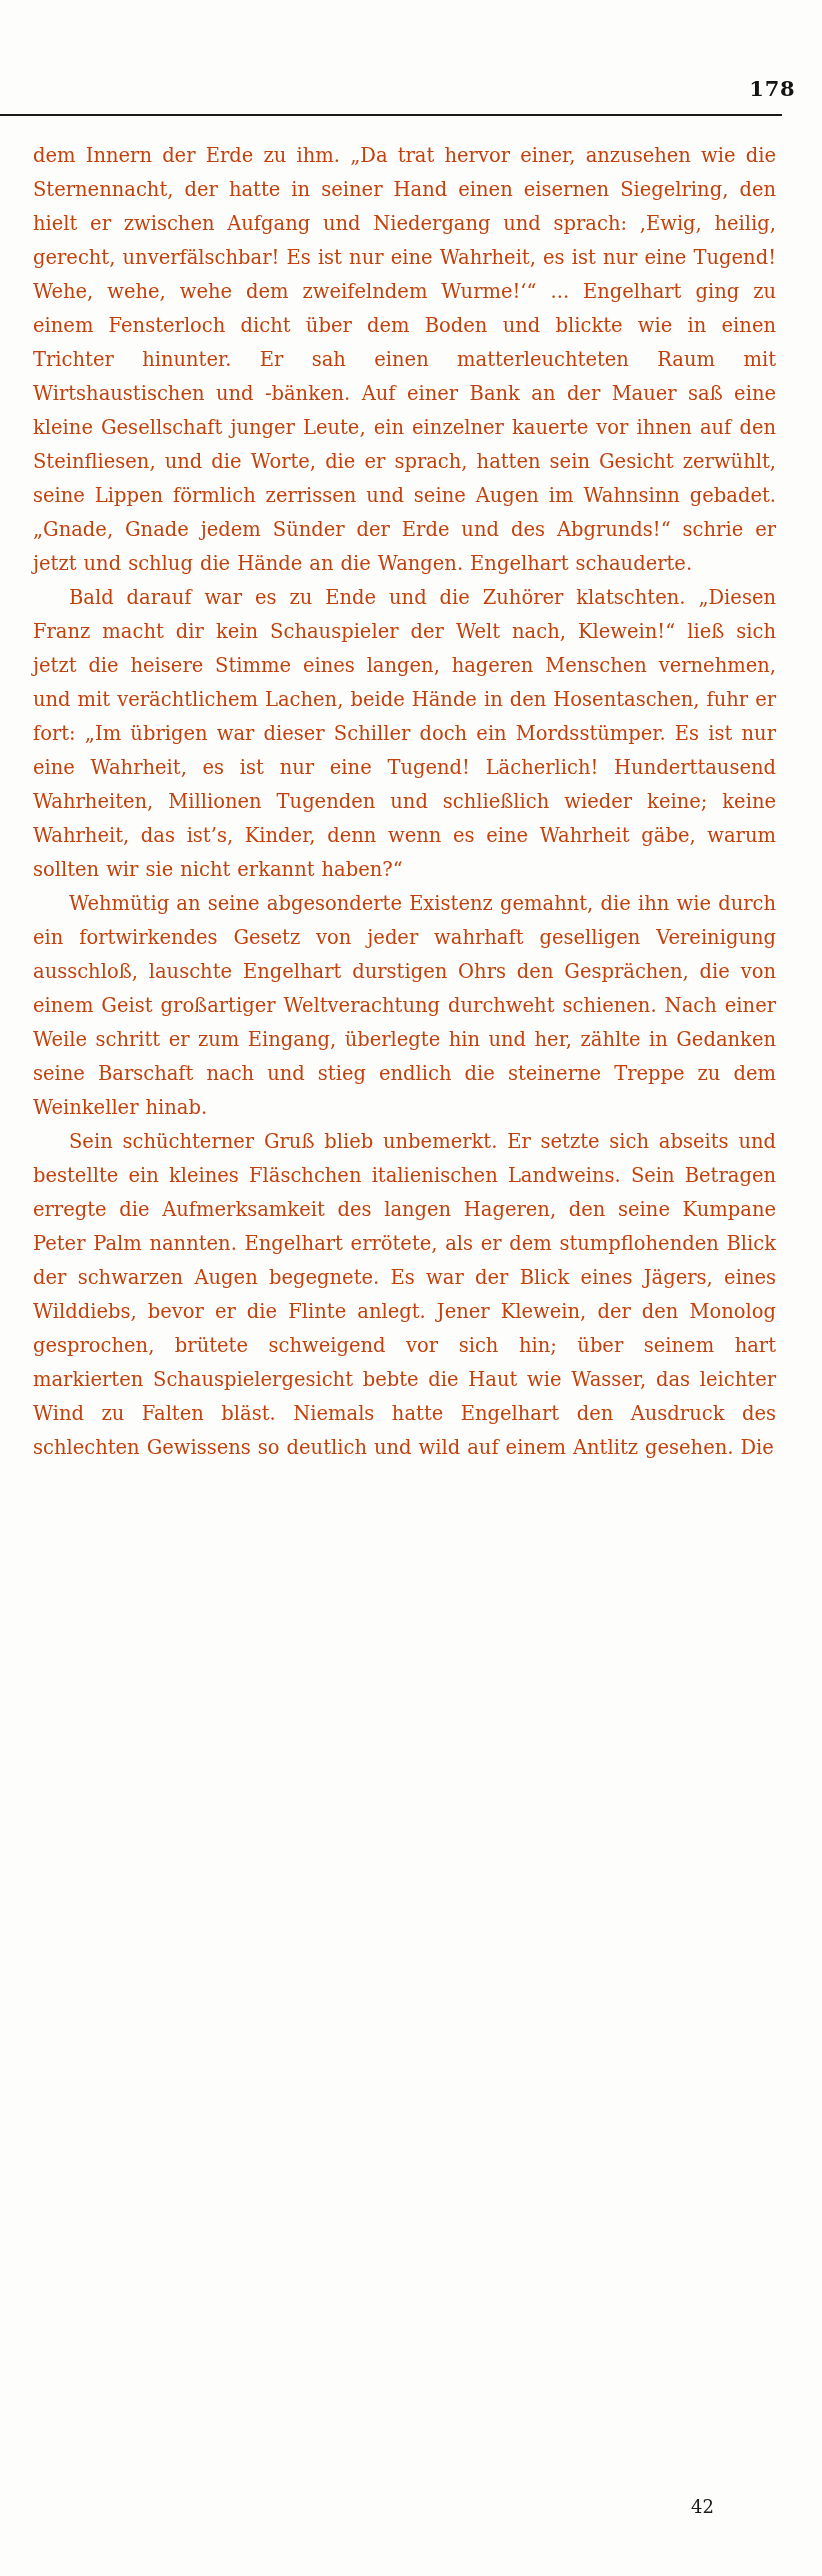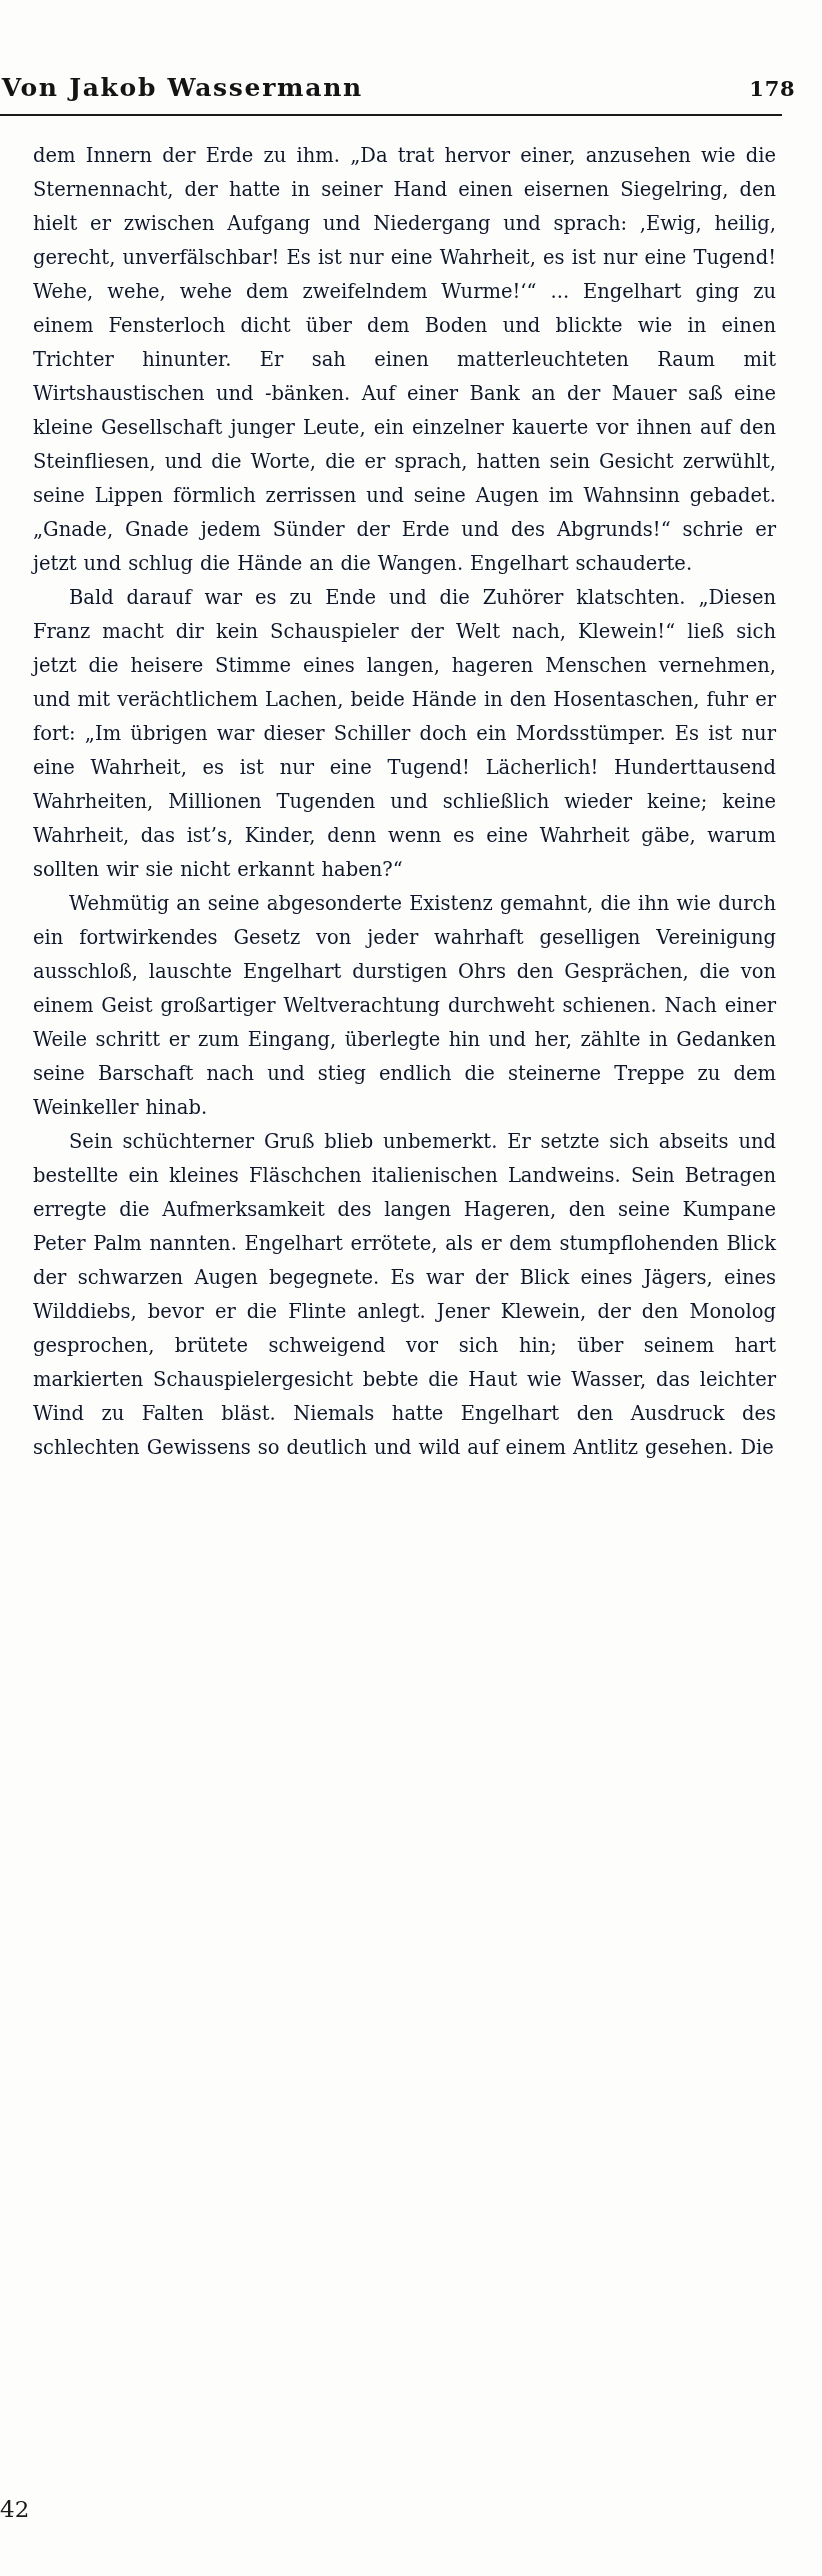--- a/index.html
+++ b/index.html
@@ -64,59 +64,58 @@
     position: absolute;
     top: 139px;
     left: 33px;
     width: 743px;
   }
   .para {
     margin: 0 0 0 0;
     font-family: "DejaVu Serif", serif;
     font-size: 19.5px;
     line-height: 34px;
-    color: #0f172a;
+    color: #c2410c;
     text-align: justify;
     text-justify: inter-word;
     word-spacing: 0.8px;
     hyphens: none;
   }
   .para + .para {
     text-indent: 36px;
   }
   .para.first {
     text-indent: 0;
   }
   .page-number-bottom {
     position: absolute;
     top: 2496px;
     left: 0;
     width: 714px;
-    text-align: left;
+    text-align: right;
     font-family: "DejaVu Serif", serif;
-    font-size: 23px;
+    font-size: 18px;
     color: #1a1a1a;
   }
   .spot {
     position: absolute;
     left: 274px;
     top: 903px;
     width: 2.5px;
     height: 2.5px;
     border-radius: 50%;
     background: #888;
   }
 </style>
 </head>
 <body>
 
 <div class="page">
 
   <div class="header">
-    <div class="header-title">Von Jakob Wassermann</div>
     <div class="header-page">178</div>
     <div class="header-rule"></div>
   </div>
 
   <div class="body-text">
     <p class="para first">dem Innern der Erde zu ihm. „Da trat hervor einer, anzusehen wie die Sternennacht, der hatte in seiner Hand einen eisernen Siegelring, den hielt er zwischen Aufgang und Niedergang und sprach: ,Ewig, heilig, gerecht, unverfälschbar! Es ist nur eine Wahrheit, es ist nur eine Tugend! Wehe, wehe, wehe dem zweifelndem Wurme!‘“ ... Engelhart ging zu einem Fensterloch dicht über dem Boden und blickte wie in einen Trichter hinunter. Er sah einen matterleuchteten Raum mit Wirtshaustischen und -bänken. Auf einer Bank an der Mauer saß eine kleine Gesellschaft junger Leute, ein einzelner kauerte vor ihnen auf den Steinfliesen, und die Worte, die er sprach, hatten sein Gesicht zerwühlt, seine Lippen förmlich zerrissen und seine Augen im Wahnsinn gebadet. „Gnade, Gnade jedem Sünder der Erde und des Abgrunds!“ schrie er jetzt und schlug die Hände an die Wangen. Engelhart schauderte.</p>
     <p class="para">Bald darauf war es zu Ende und die Zuhörer klatschten. „Diesen Franz macht dir kein Schauspieler der Welt nach, Klewein!“ ließ sich jetzt die heisere Stimme eines langen, hageren Menschen vernehmen, und mit verächtlichem Lachen, beide Hände in den Hosentaschen, fuhr er fort: „Im übrigen war dieser Schiller doch ein Mordsstümper. Es ist nur eine Wahrheit, es ist nur eine Tugend! Lächerlich! Hunderttausend Wahrheiten, Millionen Tugenden und schließlich wieder keine; keine Wahrheit, das ist’s, Kinder, denn wenn es eine Wahrheit gäbe, warum sollten wir sie nicht erkannt haben?“</p>
     <p class="para">Wehmütig an seine abgesonderte Existenz gemahnt, die ihn wie durch ein fortwirkendes Gesetz von jeder wahrhaft geselligen Vereinigung ausschloß, lauschte Engelhart durstigen Ohrs den Gesprächen, die von einem Geist großartiger Weltverachtung durchweht schienen. Nach einer Weile schritt er zum Eingang, überlegte hin und her, zählte in Gedanken seine Barschaft nach und stieg endlich die steinerne Treppe zu dem Weinkeller hinab.</p>
     <p class="para">Sein schüchterner Gruß blieb unbemerkt. Er setzte sich abseits und bestellte ein kleines Fläschchen italienischen Landweins. Sein Betragen erregte die Aufmerksamkeit des langen Hageren, den seine Kumpane Peter Palm nannten. Engelhart errötete, als er dem stumpflohenden Blick der schwarzen Augen begegnete. Es war der Blick eines Jägers, eines Wilddiebs, bevor er die Flinte anlegt. Jener Klewein, der den Monolog gesprochen, brütete schweigend vor sich hin; über seinem hart markierten Schauspielergesicht bebte die Haut wie Wasser, das leichter Wind zu Falten bläst. Niemals hatte Engelhart den Ausdruck des schlechten Gewissens so deutlich und wild auf einem Antlitz gesehen. Die</p>
   </div>

